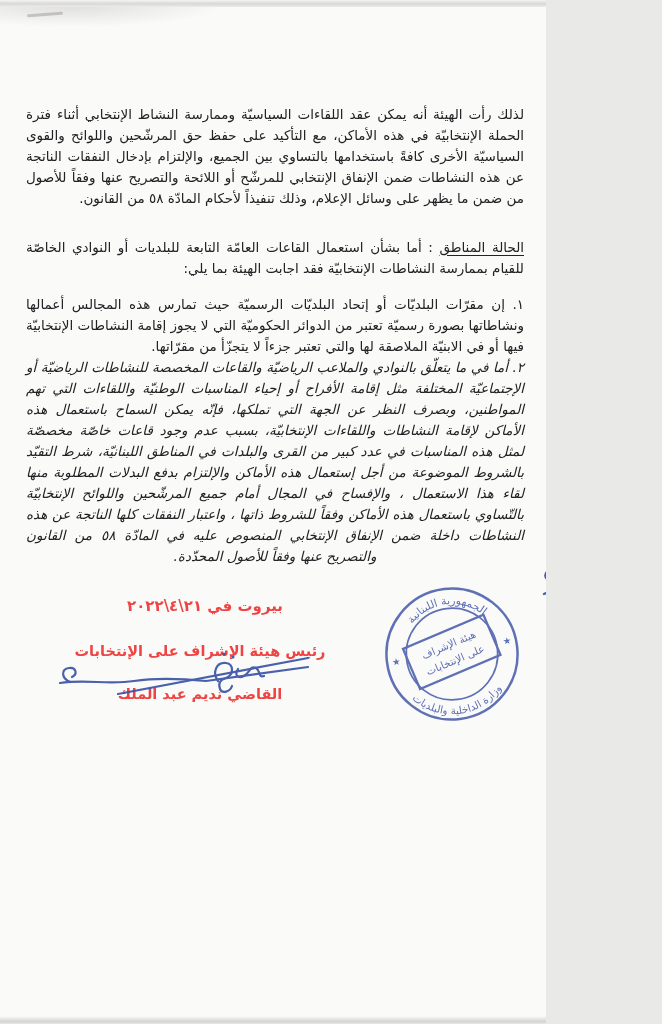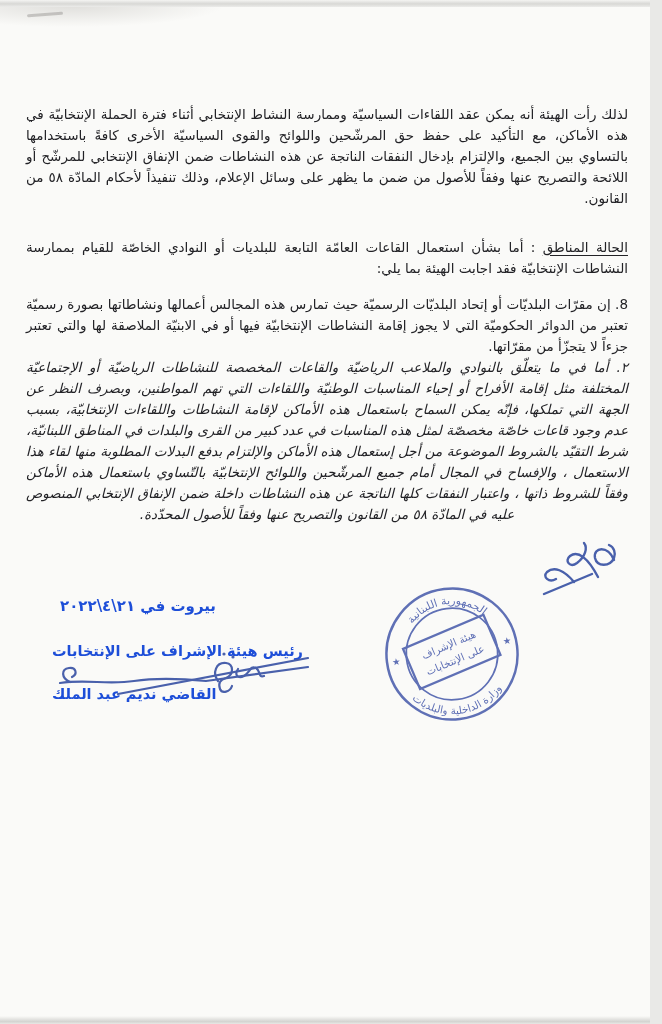--- a/index.html
+++ b/index.html
@@ -1,17 +1,17 @@
 <!DOCTYPE html>
 <html lang="ar"><head>
 <meta charset="utf-8">
 <style>
   html,body{margin:0;padding:0;background:#e9e9e7;}
   .page{
-    position:relative;width:650px;height:1024px;overflow:hidden;
+    position:relative;width:546px;height:1024px;overflow:hidden;
     background:#fafaf8;
     font-family:"DejaVu Sans",sans-serif;
     color:#1f1f23;
   }
   
   .scan-top{position:absolute;top:0;left:0;right:0;height:7px;
     background:linear-gradient(#f4f4f2,#d8d8d5 55%,#ececea);z-index:5;}
   .scan-smudge{position:absolute;top:6px;left:0;width:360px;height:30px;
     background:radial-gradient(ellipse 60% 100% at 20% 0%,rgba(185,183,178,.40),rgba(185,183,178,0) 70%);}
   .scan-tick{position:absolute;top:13px;left:27px;width:36px;height:3px;
@@ -21,22 +21,22 @@
   
   .para{
     position:absolute;right:22px;left:26px;direction:rtl;
     text-align:justify;text-align-last:right;
     font-size:13.5px;line-height:21px;color:#222226;
   }
   .para.center-last{text-align-last:center;font-style:italic;}
   .lead-underline{text-decoration:underline;text-underline-offset:3px;}
   
   .closing-line{
-    position:absolute;direction:rtl;text-align:left;
-    font-weight:bold;color:#1d4ed8;
+    position:absolute;direction:rtl;text-align:center;
+    font-weight:bold;color:#ef4444;
   }
   .date-line{top:597px;left:60px;width:290px;font-size:15px;}
   .title-line{top:643px;left:52px;width:296px;font-size:14.5px;}
   .name-line{top:686px;left:52px;width:296px;font-size:14.5px;}
   .sig-main{position:absolute;left:56px;top:646px;width:262px;height:56px;z-index:3;}
   .sig-initials{position:absolute;left:536px;top:530px;width:95px;height:75px;z-index:3;}
   .stamp{position:absolute;left:374px;top:576px;width:156px;height:156px;z-index:2;}
 </style>
 </head>
 <body>
@@ -45,21 +45,21 @@
 
   <div class="scan-top"></div>
   <div class="scan-smudge"></div>
   <div class="scan-tick"></div>
   <div class="scan-bottom"></div>
 
   <p class="para" style="top:90px">لذلك  رأت الهيئة أنه يمكن عقد اللقاءات السياسيّة وممارسة النشاط الإنتخابي أثناء فترة الحملة الإنتخابيّة في هذه الأماكن، مع التأكيد على حفظ حق المرشّحين واللوائح والقوى السياسيّة الأخرى كافةً باستخدامها بالتساوي بين الجميع، والإلتزام بإدخال النفقات الناتجة عن هذه النشاطات ضمن الإنفاق الإنتخابي للمرشّح أو اللائحة والتصريح عنها وفقاً للأصول من ضمن ما يظهر على وسائل الإعلام، وذلك تنفيذاً لأحكام المادّة ٥٨ من القانون.</p>
 
   <p class="para" style="top:223px"><span class="lead-underline">الحالة المناطق</span><span> : أما بشأن استعمال القاعات العامّة التابعة للبلديات أو النوادي الخاصّة للقيام بممارسة النشاطات الإنتخابيّة فقد اجابت الهيئة بما يلي:</span></p>
 
-  <p class="para" style="top:280px">8. إن مقرّات البلديّات أو إتحاد البلديّات الرسميّة حيث تمارس هذه المجالس أعمالها ونشاطاتها بصورة رسميّة تعتبر من الدوائر الحكوميّة التي لا يجوز إقامة النشاطات الإنتخابيّة فيها أو في الابنيّة الملاصقة لها والتي تعتبر جزءاً لا يتجزّأ من مقرّاتها.</p>
+  <p class="para" style="top:280px">١. إن مقرّات البلديّات أو إتحاد البلديّات الرسميّة حيث تمارس هذه المجالس أعمالها ونشاطاتها بصورة رسميّة تعتبر من الدوائر الحكوميّة التي لا يجوز إقامة النشاطات الإنتخابيّة فيها أو في الابنيّة الملاصقة لها والتي تعتبر جزءاً لا يتجزّأ من مقرّاتها.</p>
 
   <p class="para center-last" style="top:343px">٢. أما في ما يتعلّق بالنوادي والملاعب الرياضيّة والقاعات المخصصة للنشاطات الرياضيّة أو الإجتماعيّة المختلفة مثل إقامة الأفراح أو إحياء المناسبات الوطنيّة واللقاءات التي تهم المواطنين، وبصرف النظر عن الجهة التي تملكها، فإنّه يمكن السماح باستعمال هذه الأماكن لإقامة النشاطات واللقاءات الإنتخابيّة، بسبب عدم وجود قاعات خاصّة مخصصّة لمثل هذه المناسبات في عدد كبير من القرى والبلدات في المناطق اللبنانيّة، شرط التقيّد بالشروط الموضوعة من أجل إستعمال هذه الأماكن والإلتزام بدفع البدلات المطلوبة منها لقاء هذا الاستعمال ، والإفساح في المجال أمام جميع المرشّحين واللوائح الإنتخابيّة بالتّساوي باستعمال هذه الأماكن وفقاً للشروط ذاتها ، واعتبار النفقات كلها الناتجة عن هذه النشاطات داخلة ضمن الإنفاق الإنتخابي المنصوص عليه في المادّة ٥٨ من القانون والتصريح عنها وفقاً للأصول المحدّدة.</p>
 
   <div class="closing-line date-line">بيروت في ٢١\٤\٢٠٢٢</div>
   <div class="closing-line title-line">رئيس هيئة الإشراف على الإنتخابات</div>
   <div class="closing-line name-line">القاضي نديم عبد الملك</div>
 
   <svg class="sig-initials" viewBox="0 0 95 75">
     <g fill="none" stroke="#3a53a5" stroke-width="2.4" stroke-linecap="round" opacity="0.92">
       <path d="M78,30 C72,15 57,17 59,28 C61,37 74,37 78,28 C80,23 78,17 73,15"></path>

